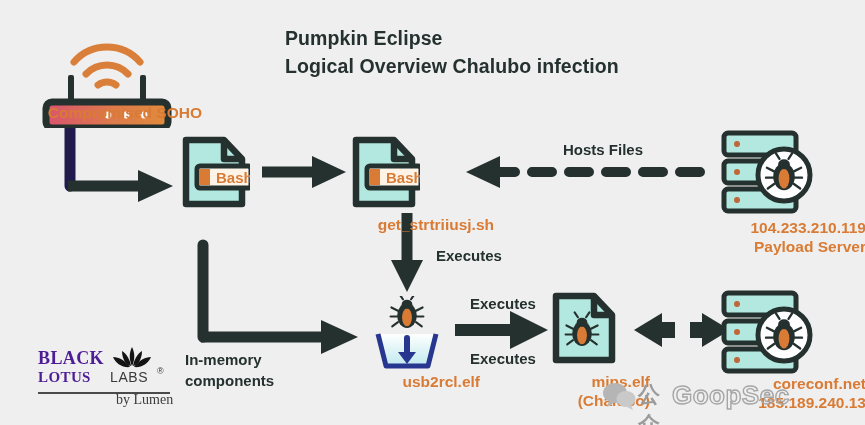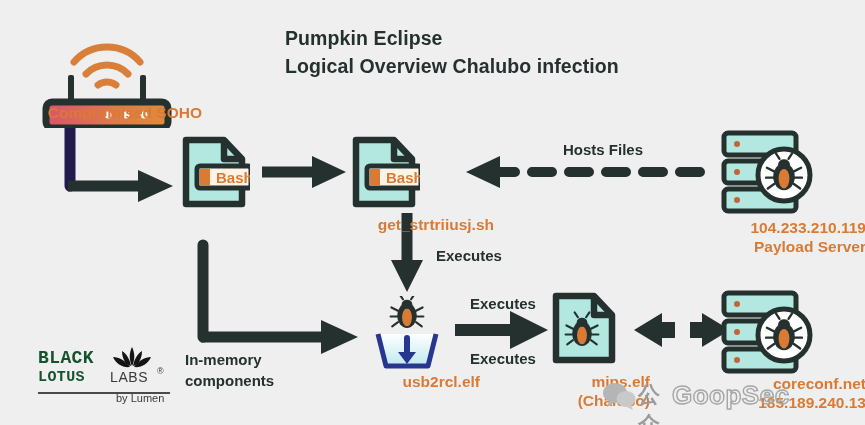--- a/index.html
+++ b/index.html
@@ -56,22 +56,22 @@
   
   #hosts-files-label{left:518px;top:140px;width:170px;text-align:center;}
   #exec1-label{left:436px;top:246px;}
   #retrieves-label{left:470px;top:294px;}
   #exec2-label{left:470px;top:349px;}
   #inmem-label{left:185px;top:349px;width:160px;line-height:21px;}
 
   
   #logo{left:38px;top:348px;width:170px;height:62px;}
   .logo-txt{
-    font-family:Liberation Mono, monospace;
-    font-weight:bold;color:#14532d;
+    font-family:Liberation Serif, serif;
+    font-weight:bold;color:#4c1d95;
   }
 
   
   #wm{left:608px;top:374px;height:44px;}
   #wm-cn{
     font-size:22px;color:#9b9b9b;font-weight:bold;
     font-family:"DejaVu Sans", sans-serif;
   }
   #wm-en{
     position:absolute;left:64px;top:6px;
@@ -287,21 +287,21 @@
     <svg class="abs" style="left:72px;top:-2px;" width="44" height="24" viewBox="0 0 44 24">
       <g fill="#141414">
         <path d="M22,1 C25,7 25,14 22,20 C19,14 19,7 22,1 Z"></path>
         <path d="M12,5 C17,8 20,14 21,20 C16,19 12,13 12,5 Z"></path>
         <path d="M32,5 C27,8 24,14 23,20 C28,19 32,13 32,5 Z"></path>
         <path d="M3,11 C9,11 16,15 20,21 C13,22 6,18 3,11 Z"></path>
         <path d="M41,11 C35,11 28,15 24,21 C31,22 38,18 41,11 Z"></path>
       </g>
     </svg>
     <div class="abs" style="left:0;top:44px;width:132px;height:2px;background:#4a4a4a;"></div>
-    <div class="abs" style="left:78px;top:44px;font-size:11px;color:#3a3a3a;">by Lumen</div>
+    <div class="abs" style="left:78px;top:44px;font-size:14px;color:#3a3a3a;font-family:Liberation Serif, serif;">by Lumen</div>
   </div>
 
   <div class="abs" id="wm">
     <svg class="abs" style="left:-6px;top:6px;" width="34" height="30" viewBox="0 0 34 30">
       <ellipse cx="13" cy="13" rx="12" ry="10" fill="#b5b5b5"></ellipse>
       <path d="M7,21 L5,27 L12,23 Z" fill="#b5b5b5"></path>
       <ellipse cx="24" cy="19" rx="9.5" ry="8" fill="#c9c9c9"></ellipse>
       <path d="M29,25 L31,30 L25,27 Z" fill="#c9c9c9"></path>
     </svg>
     <div class="abs" style="left:30px;top:6px;" id="wm-cn">公众号</div>

